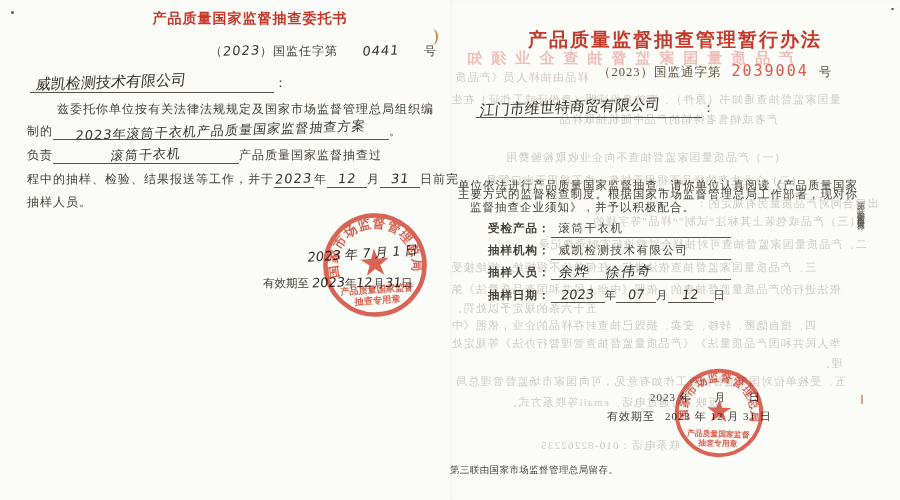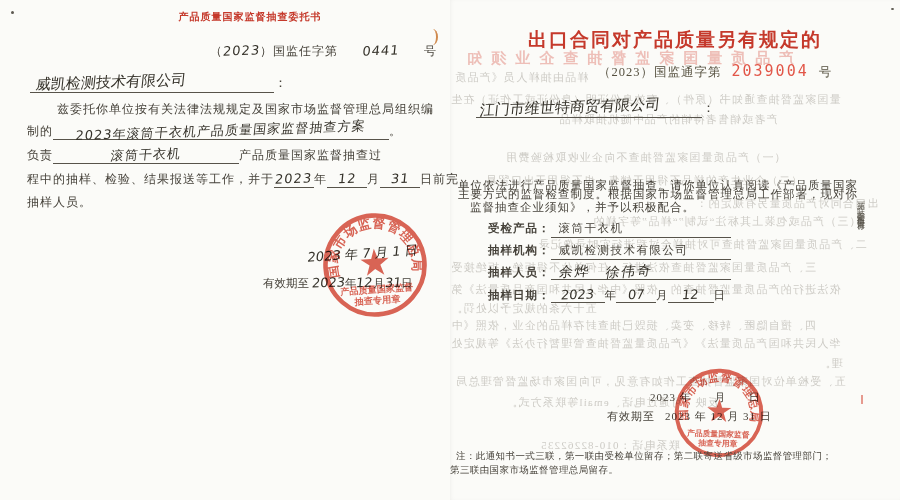--- a/index.html
+++ b/index.html
@@ -25,21 +25,21 @@
   .blank{display:inline-block;border-bottom:1px solid #57534a;text-align:center;}
   .stamp{opacity:.85;mix-blend-mode:multiply;}
   .stamp svg{display:block;width:100%;height:100%;}
   .bleed{
     position:absolute;transform:scaleX(-1);
     color:rgba(128,124,113,.38);
     font-size:11px;letter-spacing:1.2px;white-space:nowrap;
   }
 
   
-  .l-title{top:10px;left:40px;width:420px;font-size:10px;letter-spacing:1px;}
+  .l-title{top:10px;left:40px;width:420px;font-size:14px;letter-spacing:1px;}
   .l-serial{top:43px;left:210px;font-size:12px;letter-spacing:1px;}
   .l-serial .num{min-width:70px;text-align:center;margin:0 8px;}
   .l-recipient{top:74px;left:30px;font-size:13px;}
   .l-recipient .blank{min-width:234px;text-align:left;padding:0 4px 1px 6px;}
   .l-recipient .hw{font-size:15px;}
   .lbody{font-size:12px;letter-spacing:1px;}
   .l-b1{top:101px;left:57px;}
   .l-b2{top:123px;left:27px;}
   .l-b2 .blank{min-width:336px;}
   .l-b3{top:147px;left:27px;}
@@ -182,21 +182,21 @@
     <div class="bleed b8">三、产品质量国家监督抽查依法进行，任何单位不得拒绝，拒绝接受</div>
     <div class="bleed b9">依法进行的产品质量监督抽查的，依照《中华人民共和国产品质量法》第</div>
     <div class="bleed b10">五十六条的规定予以处罚。</div>
     <div class="bleed b11">四、擅自隐匿、转移、变卖、损毁已抽查封存样品的企业，依照《中</div>
     <div class="bleed b12">华人民共和国产品质量法》《产品质量监督抽查管理暂行办法》等规定处</div>
     <div class="bleed b13">理。</div>
     <div class="bleed b14">五、受检单位对国家监督抽查工作如有意见，可向国家市场监督管理总局</div>
     <div class="bleed b15">反映，可通过电话、email等联系方式。</div>
     <div class="bleed b16">联系电话：010-82262235</div>
 
-    <div class="abs title r-title">出口合同对产品质量另有规定的</div>
+    <div class="abs title r-title">产品质量监督抽查管理暂行办法</div>
 
     <div class="abs r-serial">
       <span>（</span><span>2023</span><span>）国监通字第</span><span class="rednum">2039004</span><span>号</span>
     </div>
 
     <div class="abs r-recipient">
       <span class="blank"><span class="hw">江门市维世特商贸有限公司</span></span><span>：</span>
     </div>
 
     <div class="abs rpara r-p2">主要方式的监督检查制度。根据国家市场监督管理总局工作部署，现对你</div>
@@ -228,21 +228,20 @@
         <path id="arcR" d="M 21.5 74 A 41 41 0 1 1 98.5 74" fill="none"></path>
         <text font-size="14" font-weight="bold" fill="#d64a39" letter-spacing="1">
           <textPath href="#arcR" startOffset="50%" text-anchor="middle">国家市场监督管理总局</textPath>
         </text>
         <text x="60" y="71" font-size="40" text-anchor="middle" fill="#d64a39">★</text>
         <text x="60" y="90" font-size="10" text-anchor="middle" fill="#d64a39" font-weight="bold">产品质量国家监督</text>
         <text x="60" y="102" font-size="10" text-anchor="middle" fill="#d64a39" font-weight="bold">抽查专用章</text>
       </svg>
     </div>
 
-    <div class="abs r-note r-n1">注：此通知书一式三联，第一联由受检单位留存；第二联寄送省级市场监督管理部门；</div>
     <div class="abs r-note r-n2">第三联由国家市场监督管理总局留存。</div>
 
     <div class="abs r-side">第一联（由受检单位留存）</div>
   </div>
 
   <div class="speck sp1"></div>
   <div class="speck sp2"></div>
   <div class="curl"></div>
   <div class="redtick"></div>
 </div>

